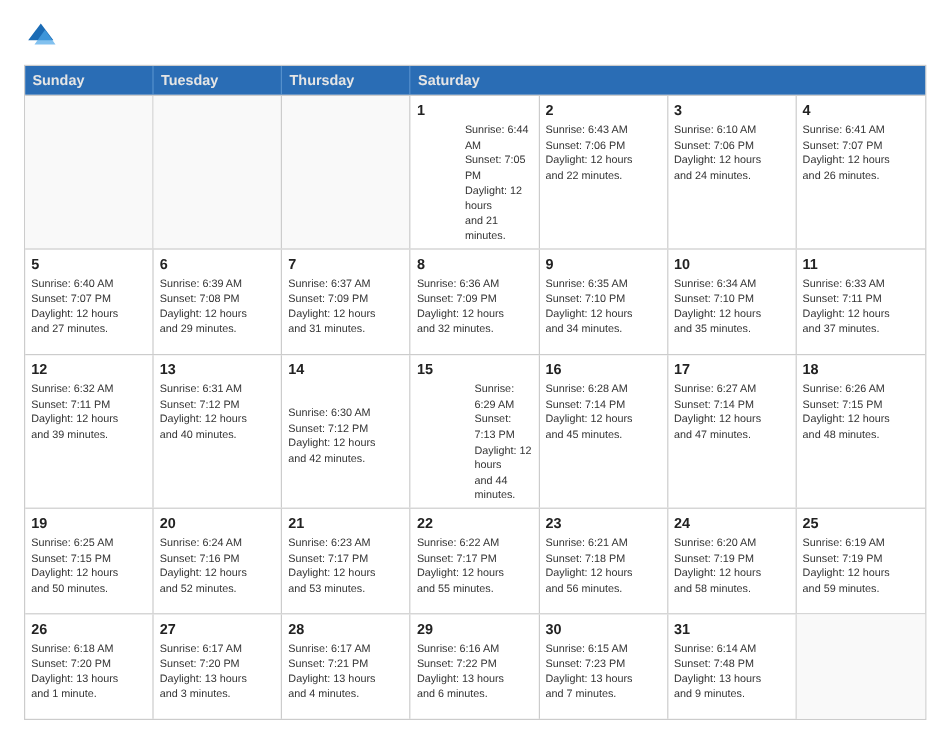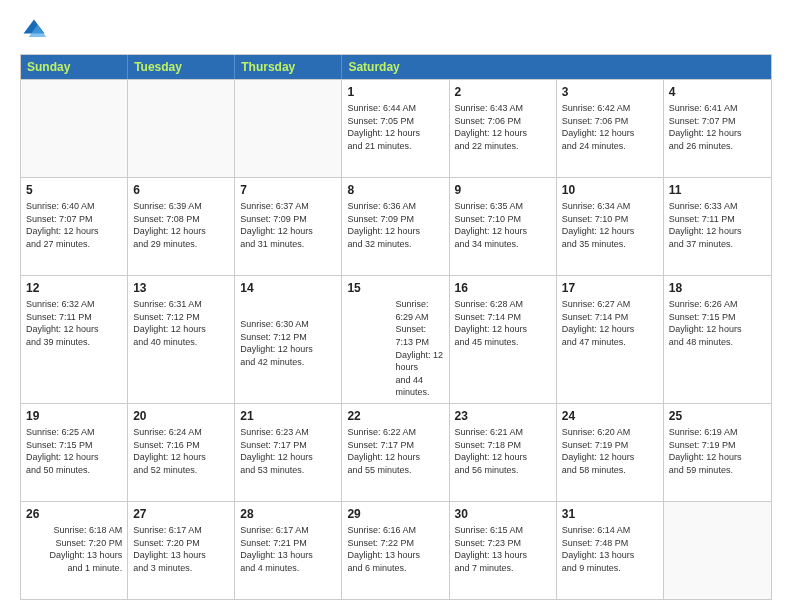--- a/index.html
+++ b/index.html
@@ -58,21 +58,21 @@
       display: flex;
       flex-direction: column;
       border: 1px solid #ccc;
     }
     .cal-header {
       display: grid;
       grid-template-columns: repeat(7, 1fr);
       background: #2a6db5;
     }
     .cal-header-cell {
-      color: #bef264;
+      color: #e5e5e5;
       font-size: 12px;
       font-weight: bold;
       padding: 5px 6px;
       text-align: left;
       border-right: 1px solid #5590cc;
     }
     .cal-header-cell:last-child { border-right: none; }
     .cal-body {
       flex: 1;
       display: flex;
@@ -135,35 +135,35 @@
         <div class="cal-header-cell">Thursday</div>
         <div class="cal-header-cell">Saturday</div>
       </div>
     <div class="cal-body">
     <div class="cal-row">
           <div class="cal-cell empty"></div>
           <div class="cal-cell empty"></div>
           <div class="cal-cell empty"></div>
           <div class="cal-cell">
             <div class="day-num">1</div>
-            <div class="cell-info" style="white-space: pre-line;">Sunrise: 6:44 AM
+            <div class="cell-info" style="white-space: pre-line; margin-left: 40px;">Sunrise: 6:44 AM
 Sunset: 7:05 PM
 Daylight: 12 hours
 and 21 minutes.</div>
           </div>
           <div class="cal-cell">
             <div class="day-num">2</div>
             <div class="cell-info" style="white-space: pre-line;">Sunrise: 6:43 AM
 Sunset: 7:06 PM
 Daylight: 12 hours
 and 22 minutes.</div>
           </div>
           <div class="cal-cell">
             <div class="day-num">3</div>
-            <div class="cell-info" style="white-space: pre-line;">Sunrise: 6:42 AM
+            <div class="cell-info" style="white-space: pre-line;">Sunrise: 6:10 AM
 Sunset: 7:06 PM
 Daylight: 12 hours
 and 24 minutes.</div>
           </div>
           <div class="cal-cell">
             <div class="day-num">4</div>
             <div class="cell-info" style="white-space: pre-line;">Sunrise: 6:41 AM
 Sunset: 7:07 PM
 Daylight: 12 hours
 and 26 minutes.</div>
@@ -318,21 +318,21 @@
             <div class="day-num">25</div>
             <div class="cell-info" style="white-space: pre-line;">Sunrise: 6:19 AM
 Sunset: 7:19 PM
 Daylight: 12 hours
 and 59 minutes.</div>
           </div>
         </div>
         <div class="cal-row">
           <div class="cal-cell">
             <div class="day-num">26</div>
-            <div class="cell-info" style="white-space: pre-line; text-align: right;">Sunrise: 6:18 AM
+            <div class="cell-info" style="white-space: pre-line;">Sunrise: 6:18 AM
 Sunset: 7:20 PM
 Daylight: 13 hours
 and 1 minute.</div>
           </div>
           <div class="cal-cell">
             <div class="day-num">27</div>
             <div class="cell-info" style="white-space: pre-line;">Sunrise: 6:17 AM
 Sunset: 7:20 PM
 Daylight: 13 hours
 and 3 minutes.</div>

